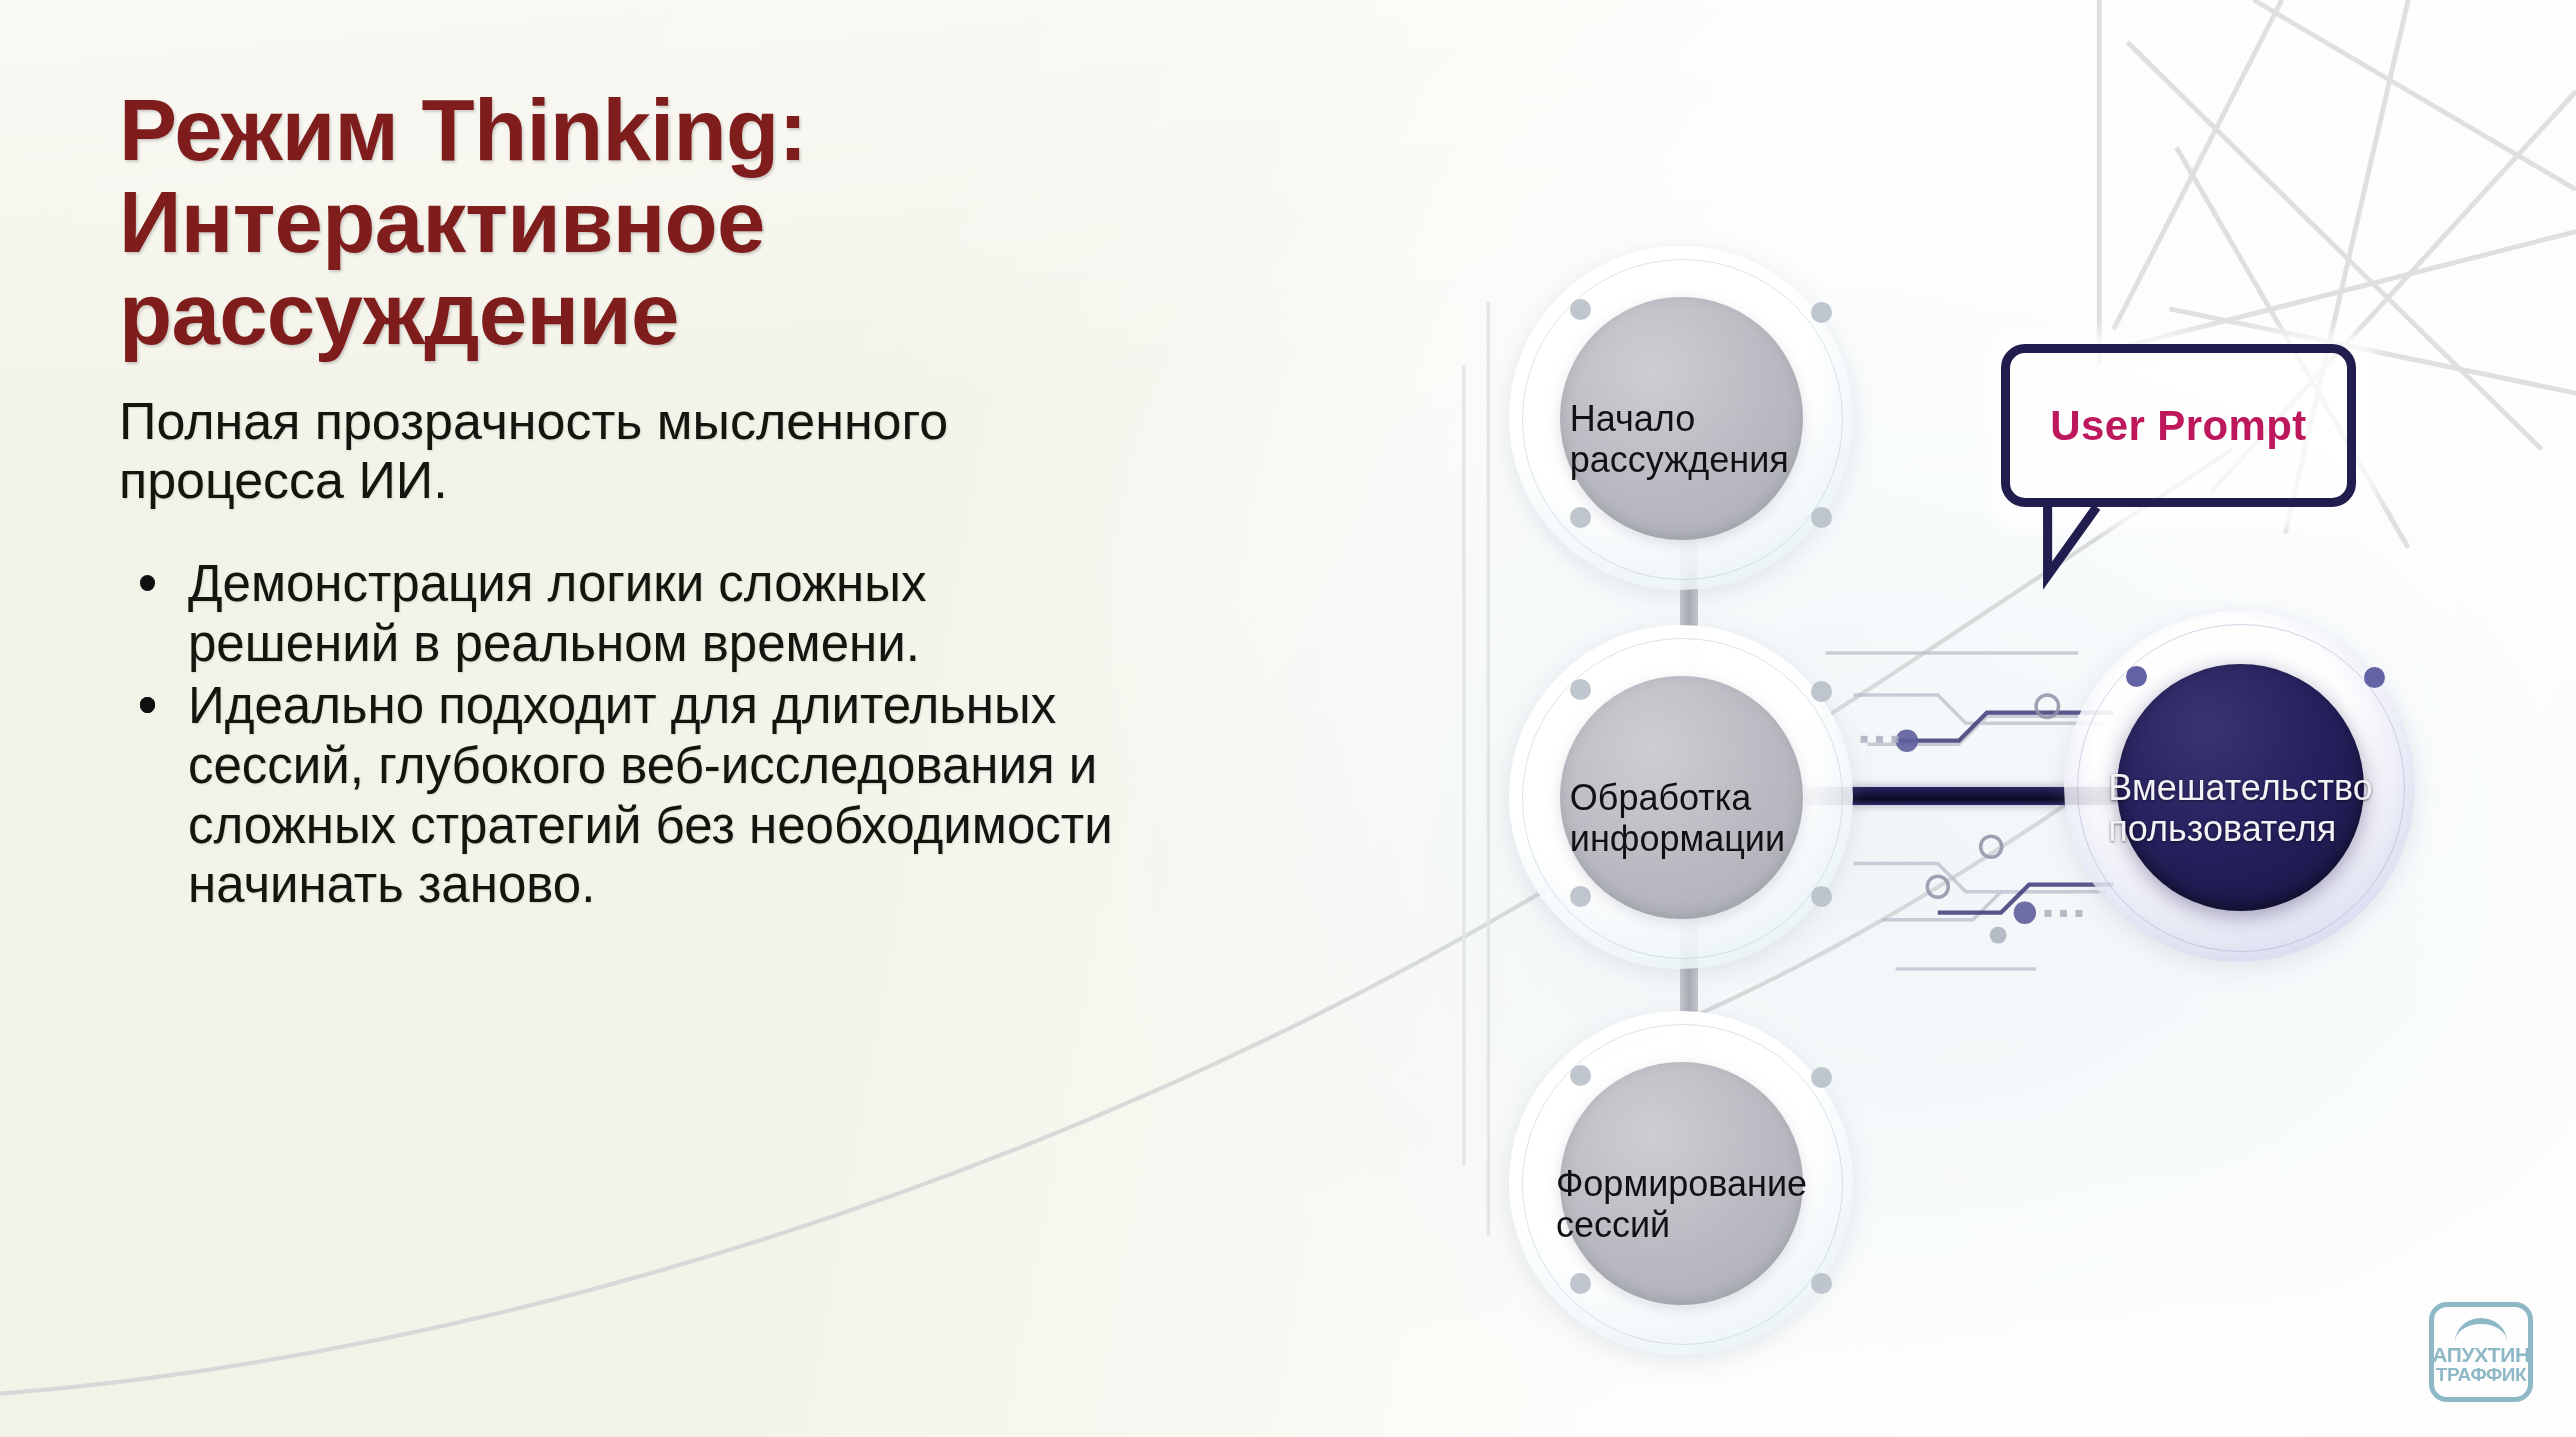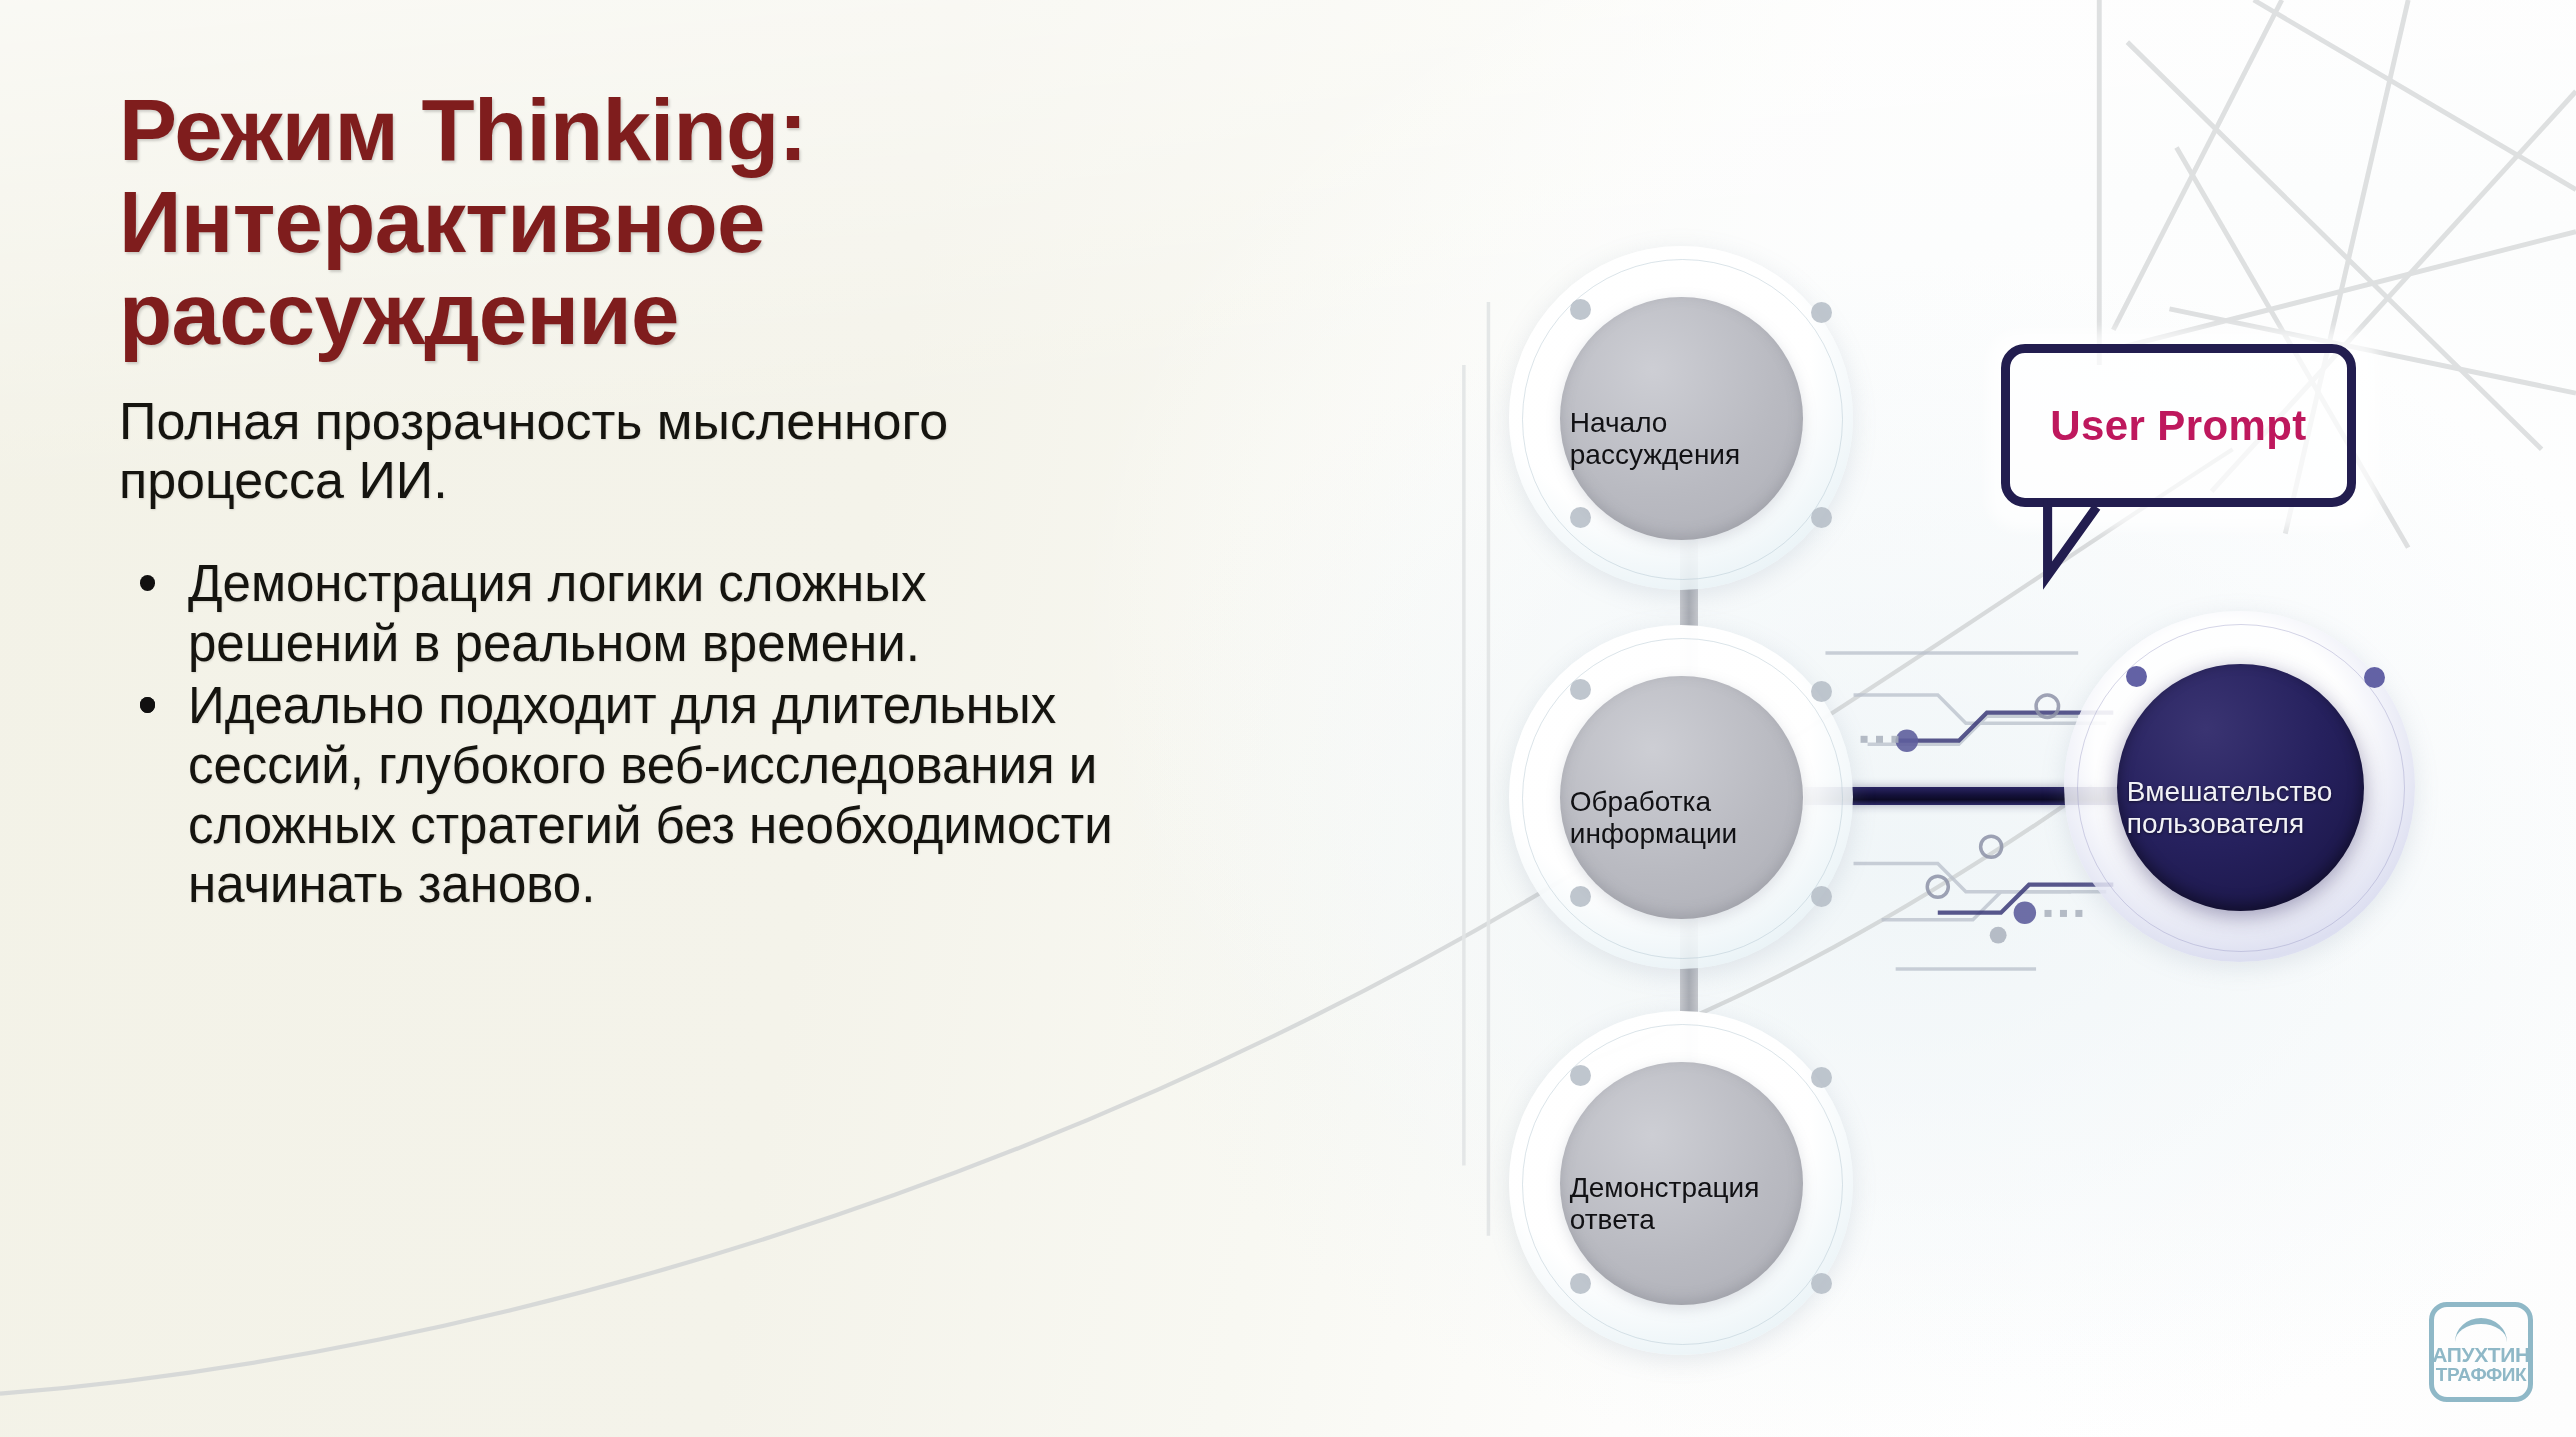--- a/index.html
+++ b/index.html
@@ -104,21 +104,21 @@
     display: flex;
     align-items: center;
     justify-content: center;
     box-shadow: inset 0 -4.2px 12.6px rgba(120,122,132,0.35), 0 4.2px 14px rgba(130,140,155,0.25);
   }
   .node-core.dark {
     background: radial-gradient(circle at 36% 26%, #3a3472 0%, #26215e 48%, #171340 100%);
     box-shadow: inset 0 -5.6px 15.4px rgba(0,0,0,0.45), 0 5.6px 21px rgba(40,34,95,0.42);
   }
   .node-label {
-    font-size: 28px;
+    font-size: 36px;
     line-height: 1.14;
     color: #111114;
     font-weight: normal;
     padding: 0 9.8px;
     margin-top: 41px;
   }
   .node-label.light { color: #f2f2f7; text-shadow: 0 1.4px 2.8px rgba(0,0,0,0.55); }
   .node-dot {
     position: absolute;
     width: 21px; height: 21px;
@@ -322,21 +322,21 @@
     </div>
 
     <div>
       <div class="node-halo" style="left:70px; top:779px; width:344px; height:344px;"></div>
       <div class="node-ring" style="left:83px; top:792px; width:319px; height:319px;"></div>
       <div class="node-dot" style="left:131px; top:833px;"></div>
       <div class="node-dot" style="left:372px; top:835px;"></div>
       <div class="node-dot" style="left:131px; top:1041px;"></div>
       <div class="node-dot" style="left:372px; top:1041px;"></div>
       <div class="node-core" style="left:121px; top:830px; width:243px; height:243px;">
-        <div class="node-label">Демонстрация ответа</div>
+        <div class="node-label">Формирование сессий</div>
       </div>
     </div>
 
     <div>
       <div class="node-halo" style="left:625px; top:379px; width:351px; height:351px;
            background:radial-gradient(circle at 46% 40%, rgba(255,255,255,0.9) 46%, rgba(214,216,238,0.8) 74%, rgba(206,208,234,0.2) 100%);"></div>
       <div class="node-ring" style="left:638px; top:392px; width:326px; height:326px; border-color:rgba(150,150,195,0.4);"></div>
       <div class="node-dot blue" style="left:687px; top:434px;"></div>
       <div class="node-dot blue" style="left:925px; top:435px;"></div>
       <div class="node-core dark" style="left:678px; top:432px; width:247px; height:247px;">

